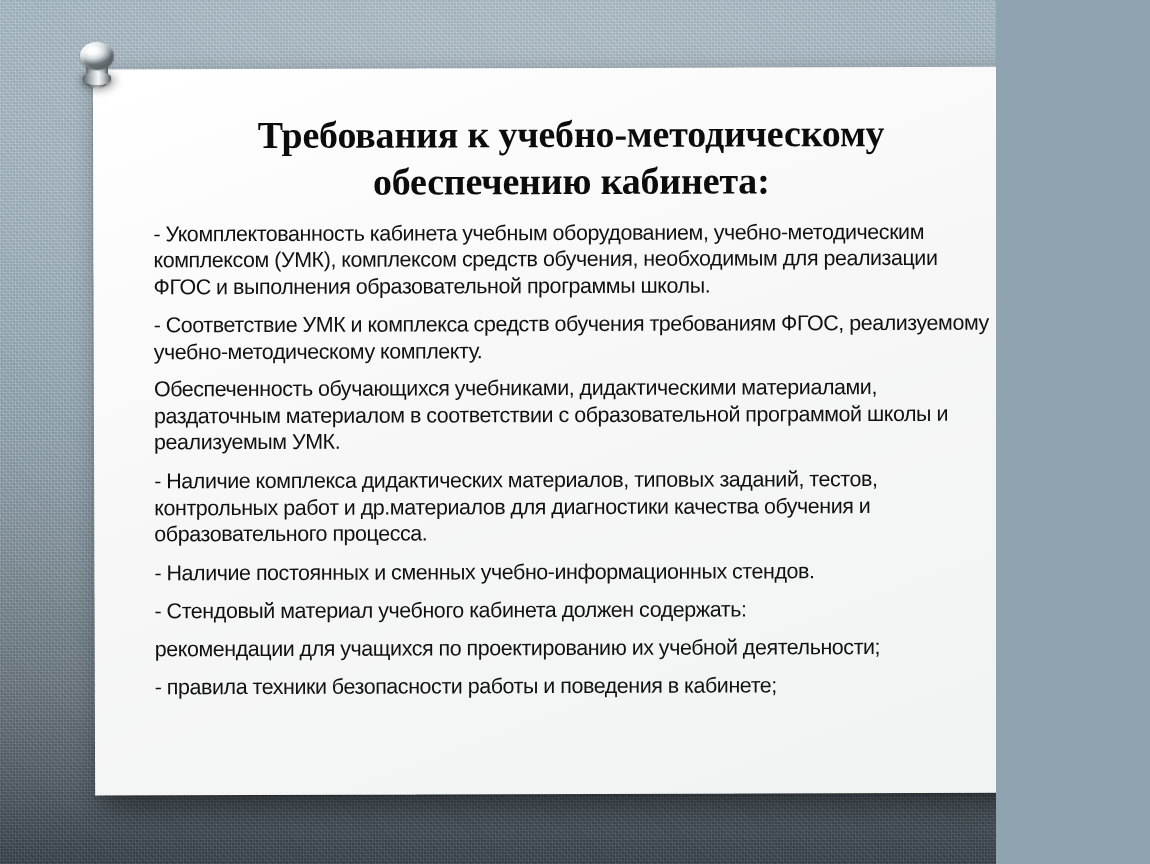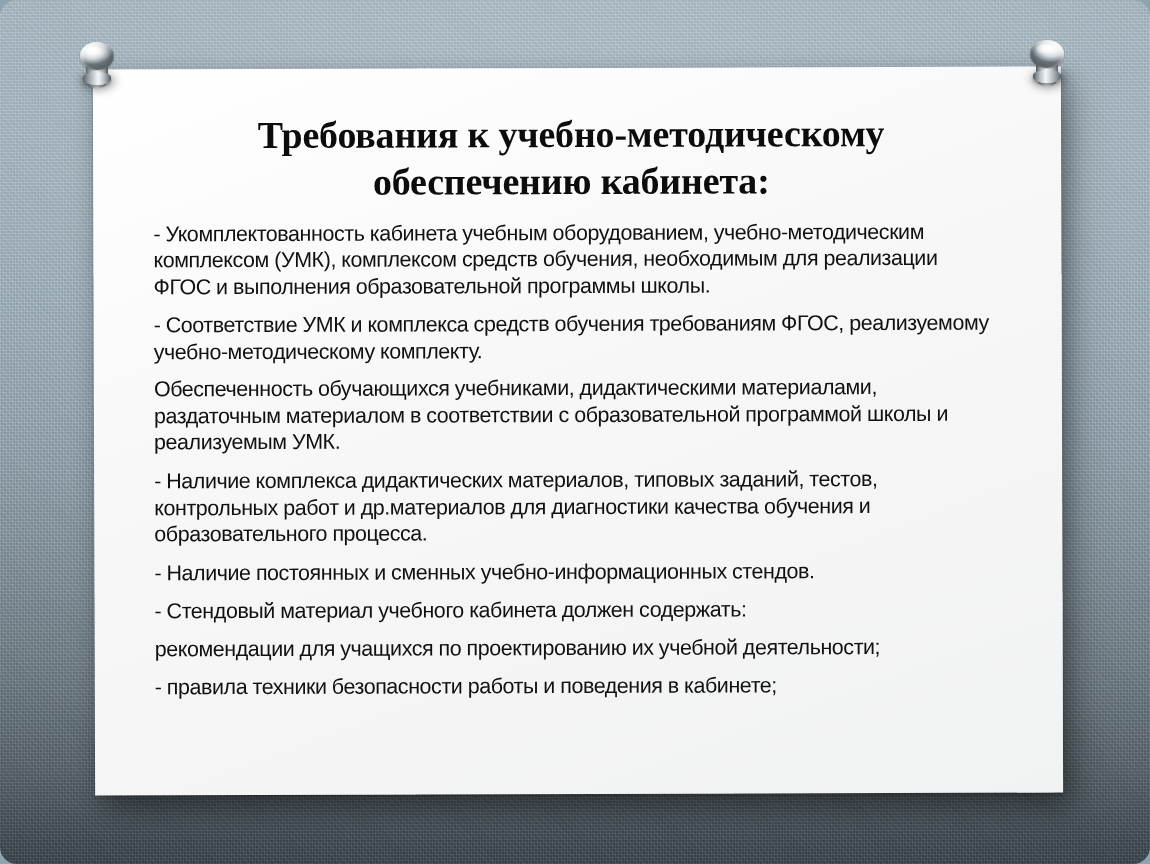--- a/index.html
+++ b/index.html
@@ -11,35 +11,34 @@
     width: 1150px;
     height: 864px;
     overflow: hidden;
     font-family: "Liberation Sans", sans-serif;
     background: #8fa3b0;
   }
 
   
   .stage {
     position: relative;
-    width: 1150px;
+    width: 996px;
     height: 864px;
     overflow: hidden;
     background-color: #9bafbc;
     background-image:
       linear-gradient(to bottom,
         #adbfca 0%,
         #a8bac6 18%,
         #9fb2be 36%,
         #97a9b5 50%,
         #8a9aa4 64%,
         #78868f 78%,
         #5e6b74 90%,
         #414c55 100%);
-    border-radius: 17px;
   }
 
   
   .texture {
     position: absolute;
     inset: 0;
     pointer-events: none;
     background-image:
       repeating-linear-gradient(0deg,
         rgba(255,255,255,0.085) 0px,

